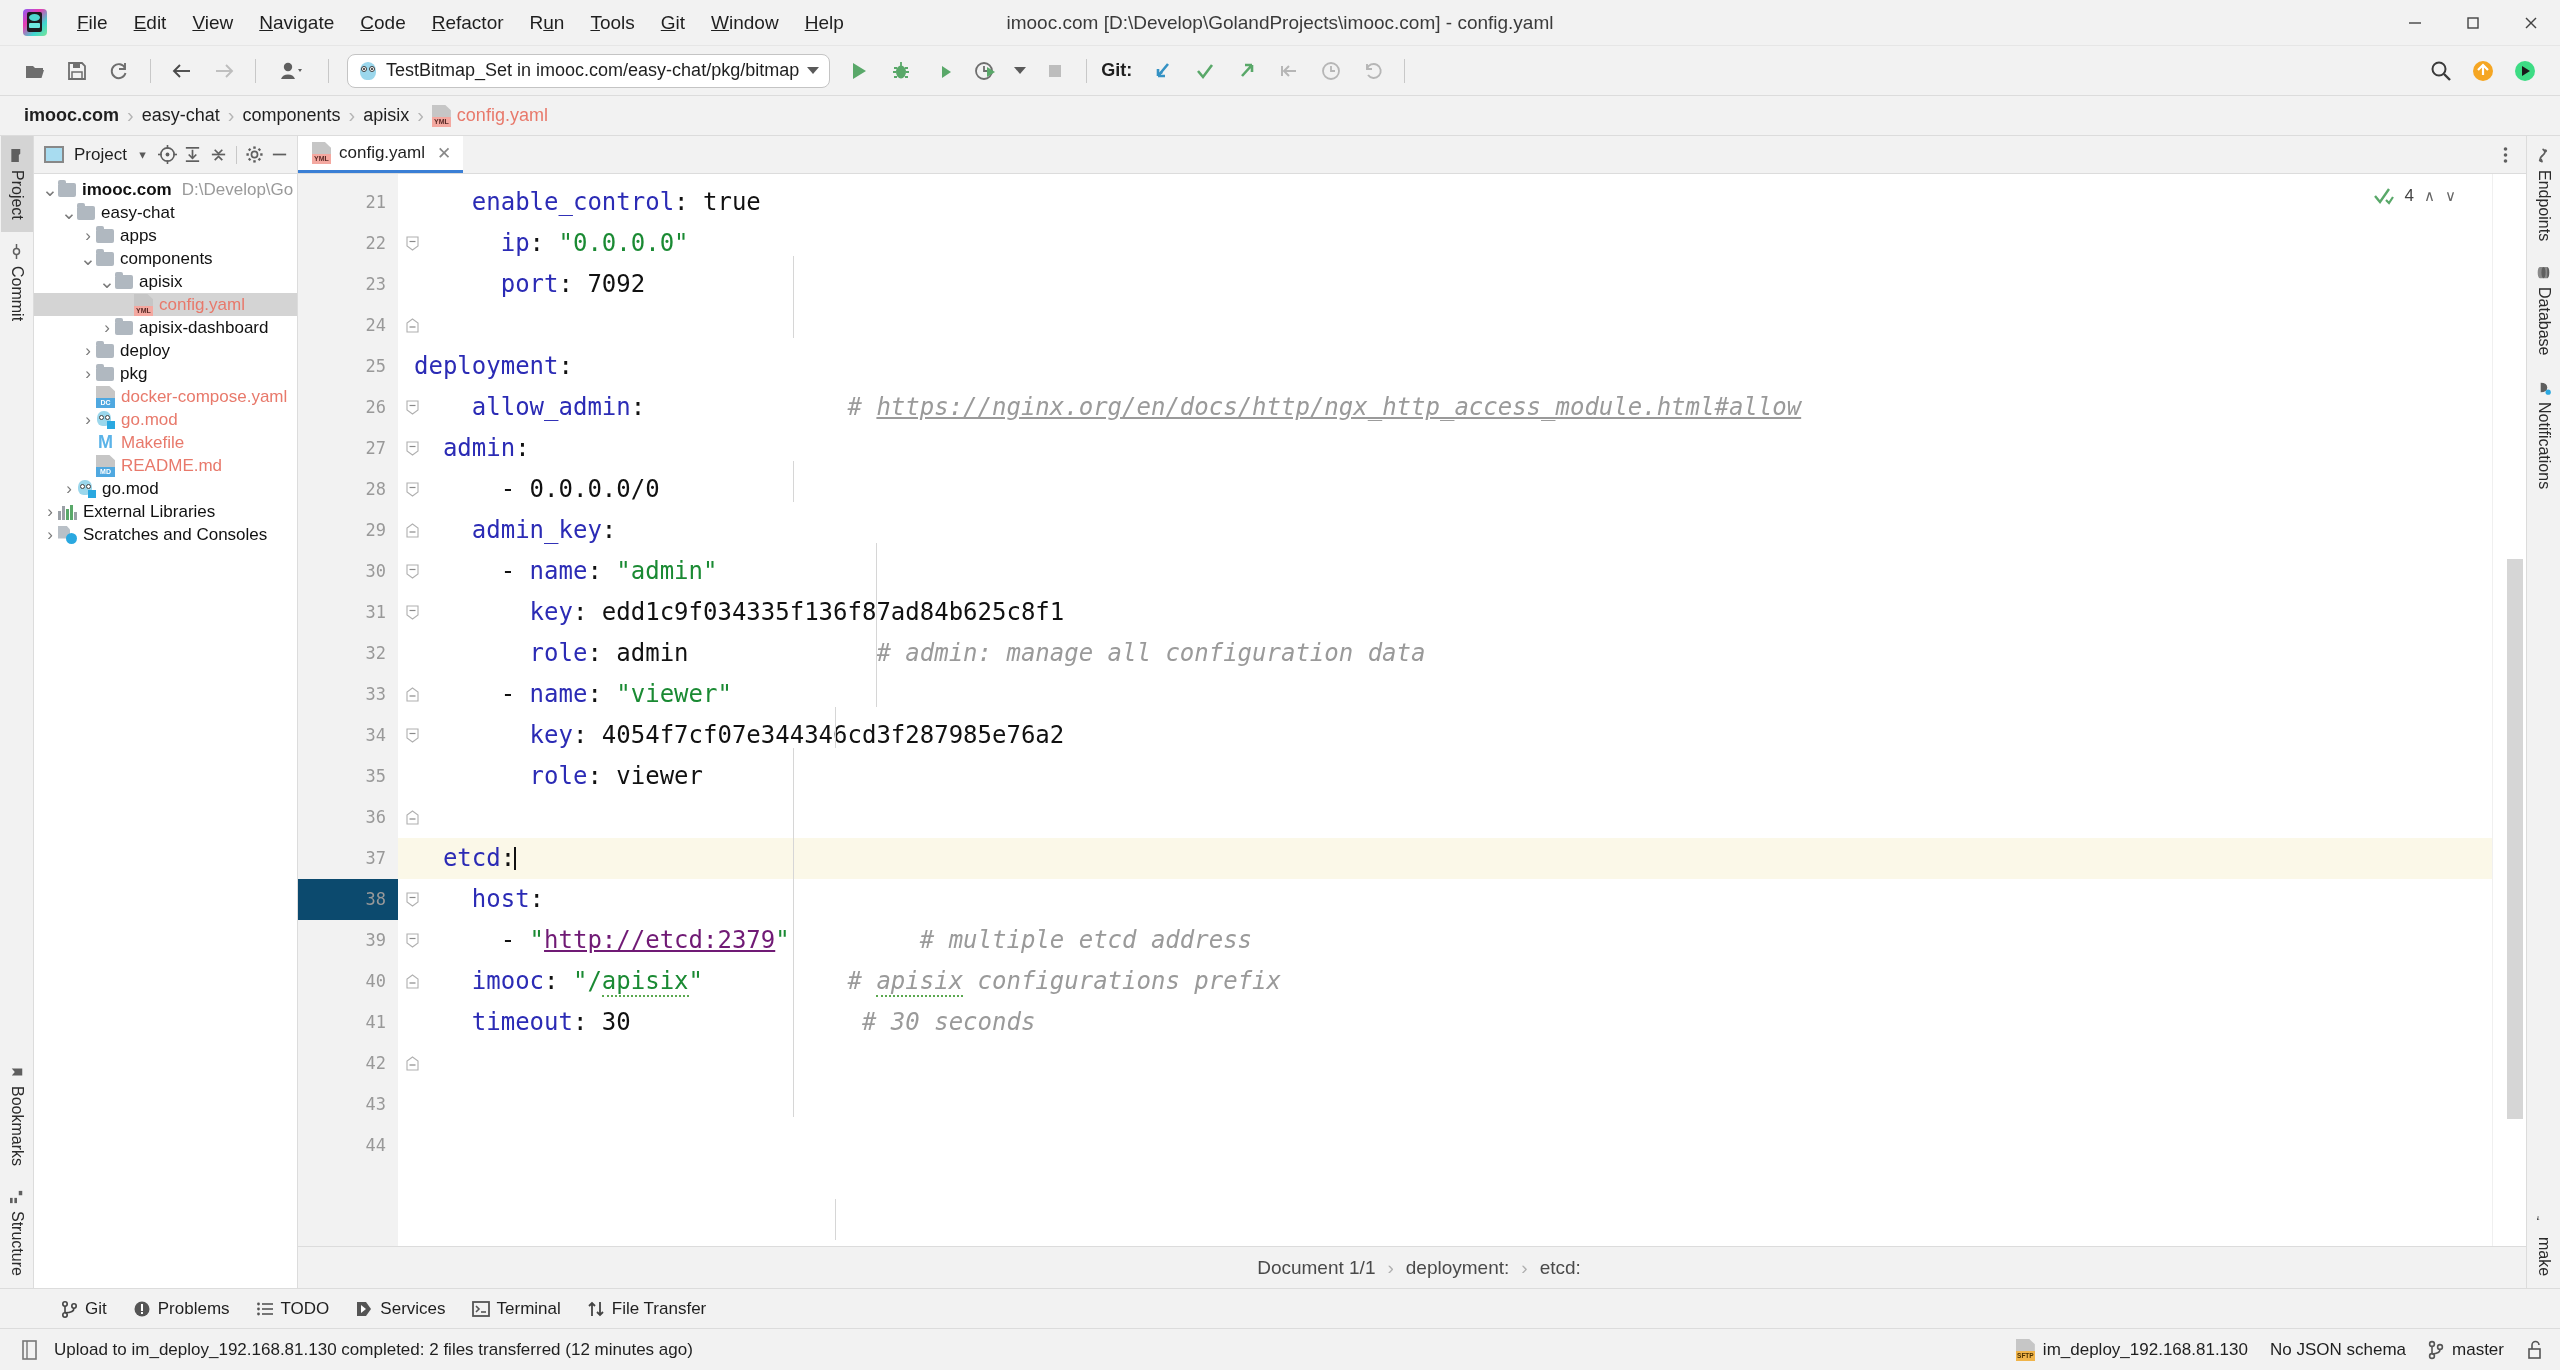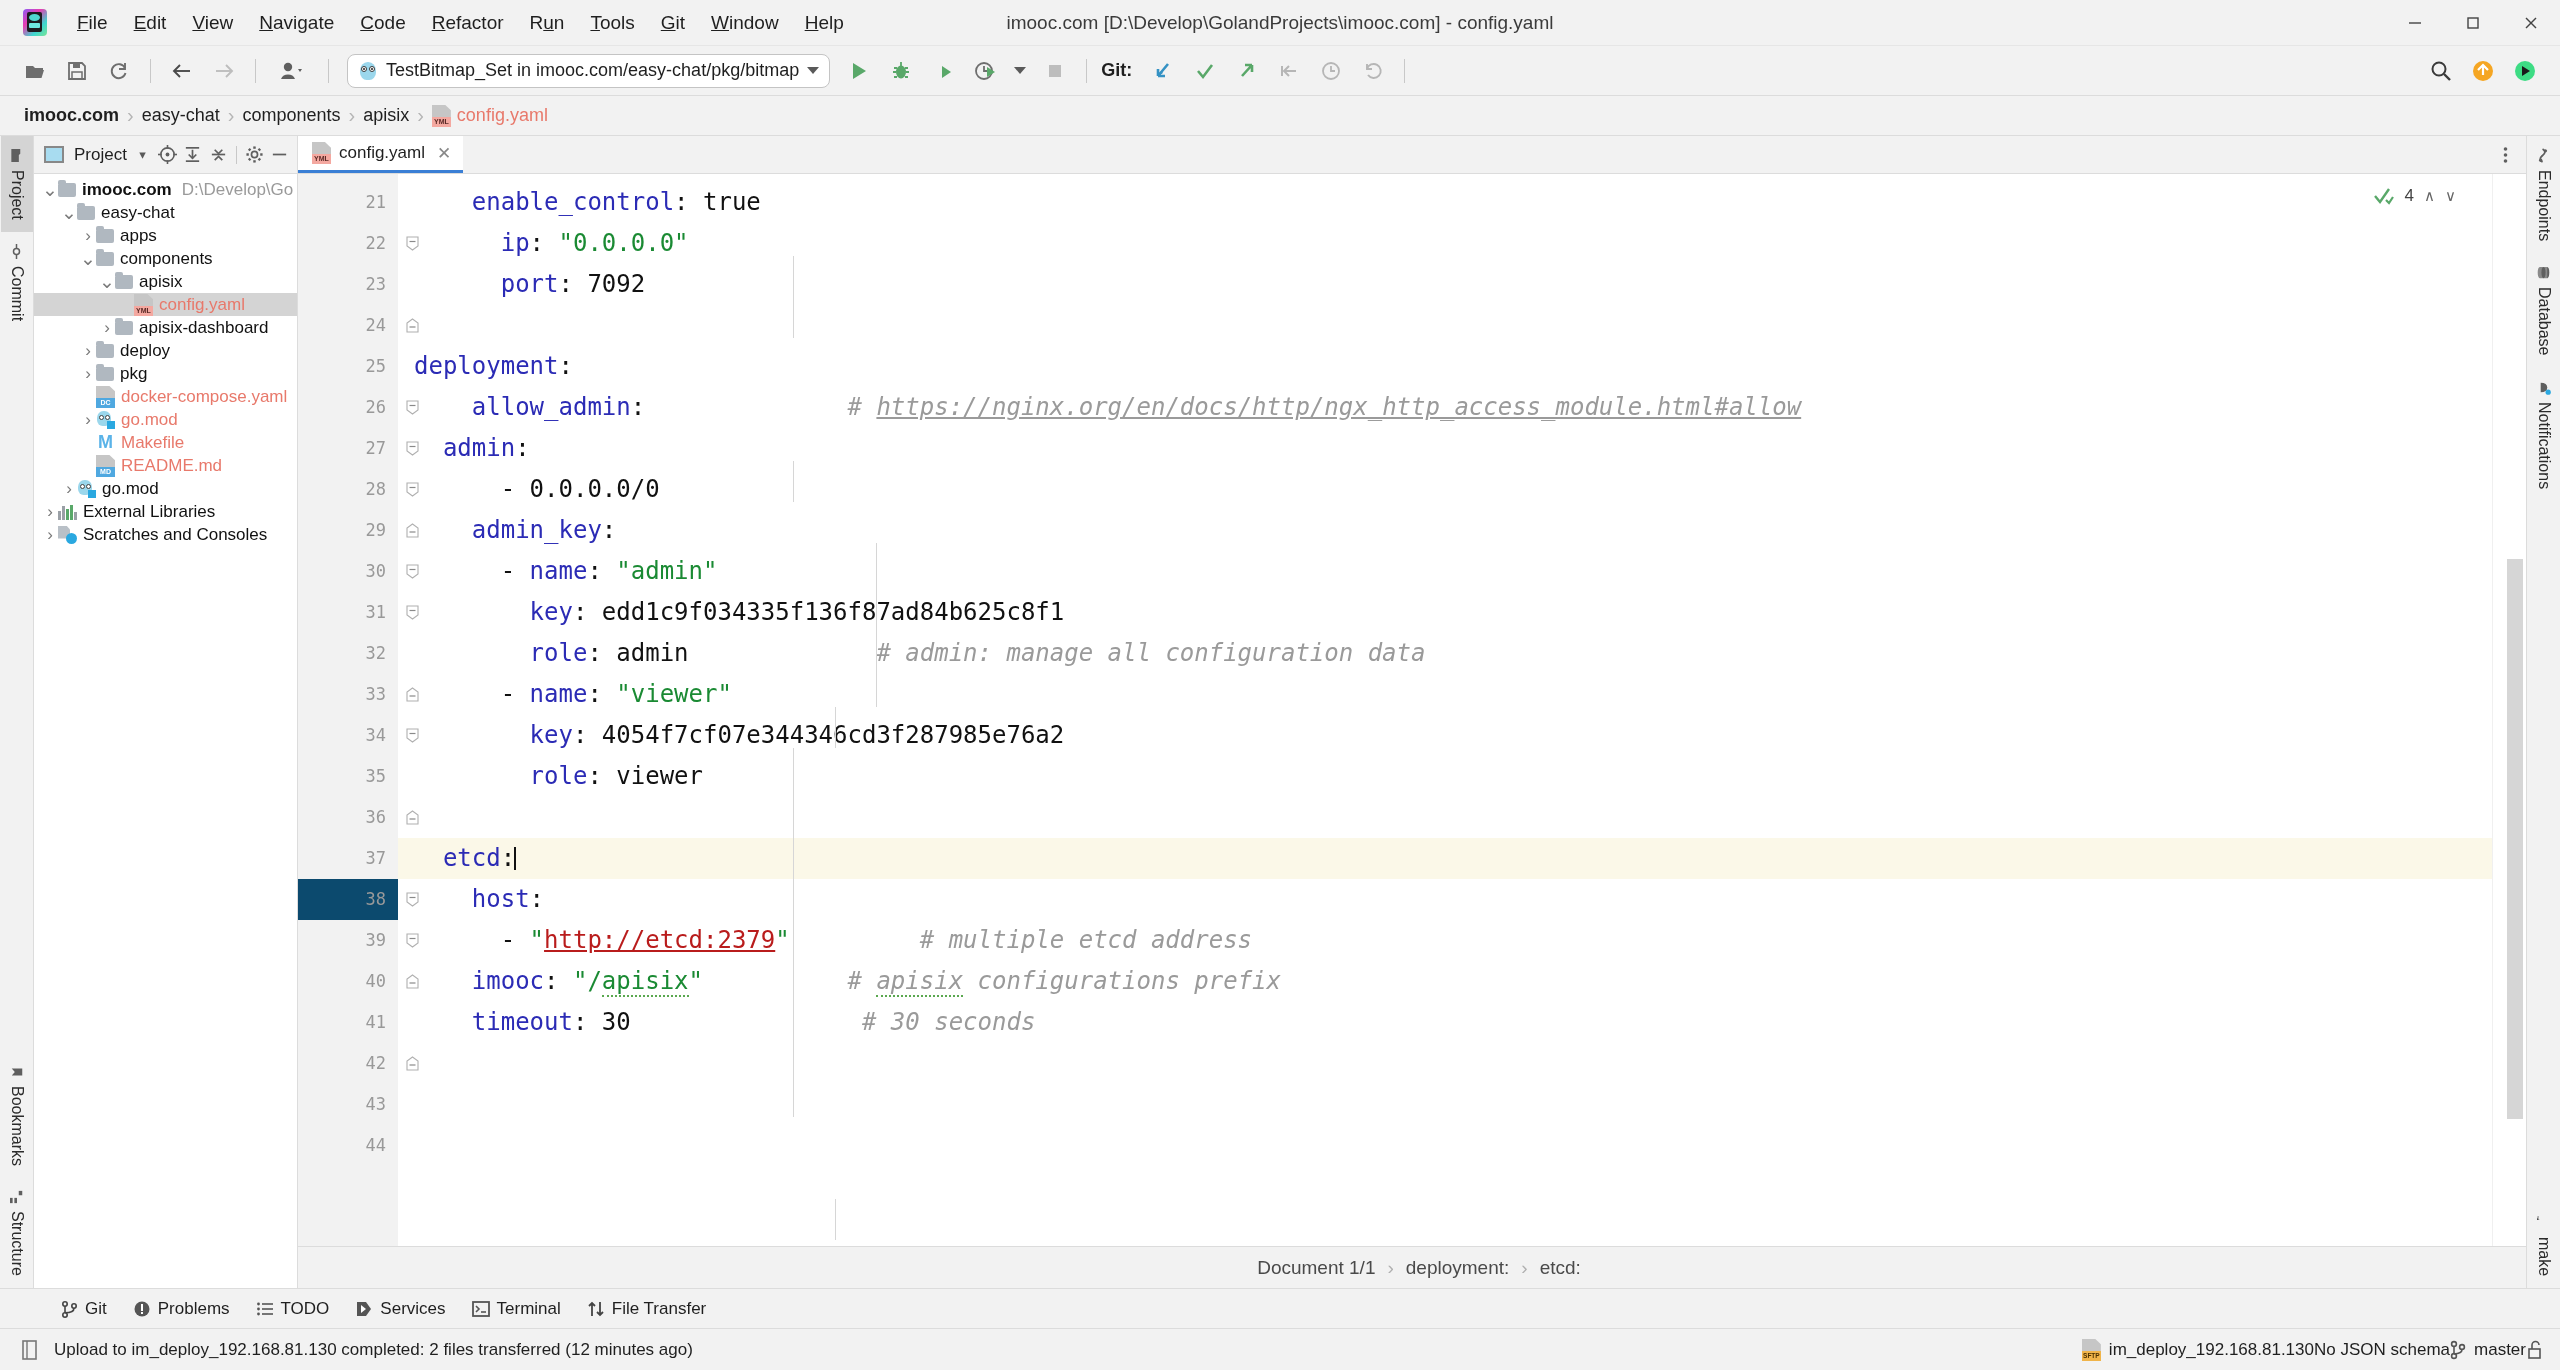--- a/index.html
+++ b/index.html
@@ -177,21 +177,21 @@
     flex: 1; position: relative; padding-top: 8px; overflow: hidden;
     font-family: "DejaVu Sans Mono", monospace; font-size: 24px;
   }
   .cline { height: 41px; line-height: 41px; white-space: pre; padding-left: 16px; position: relative; }
   .cline.hl { background: #fbf8e8; }
   .k { color: #2b2bb5; }   
   .s { color: #1a8a33; }   
   .v { color: #111; }      
   .c { color: #9a9a9a; font-style: italic; }  
   .c u { text-decoration: underline; }
-  .lnk { color:#b91c1c; text-decoration: underline; }
+  .lnk { color:#701a75; text-decoration: underline; }
   .typo { border-bottom: 2px dotted #5aa84f; }
   .caret { display:inline-block; width:2px; height:23px; background:#111; vertical-align:-4px; margin-left:-1px; }
   .indent-guide { position:absolute; width:1px; background:#d6d6d6; }
 
   
   .inspect {
     position: absolute; right: 70px; top: 12px; display: flex; align-items: center; gap: 10px;
     font-size: 17px; color: #555;
   }
   .inspect .cnt { color:#444; }
@@ -214,21 +214,21 @@
     height: 40px; min-height: 40px; background: #f2f2f2; display: flex; align-items: center;
     padding-left: 50px; gap: 4px; border-top: 1px solid #dcdcdc;
   }
   .twbtn { display: flex; align-items: center; gap: 7px; font-size: 17px; color: #1f1f1f; padding: 5px 11px; border-radius: 3px; white-space: nowrap;}
 
   
   .statusbar {
     height: 42px; min-height: 42px; background: #f2f2f2; display: flex; align-items: center;
     padding: 0 16px 0 20px; gap: 14px; font-size: 17px; color: #1f1f1f; border-top: 1px solid #dcdcdc;
   }
-  .sb-right { margin-left: auto; display: flex; }
+  .sb-right { margin-left: auto; display: flex; gap: 22px; }
   .sb-item { display: flex; align-items: center; gap: 8px; white-space: nowrap; }
   .sftp-icon { width:19px; height:22px; position:relative; flex:none; }
   .sftp-icon .pg { position:absolute; inset:0; background:#c6c6c6; clip-path: polygon(0 0, 68% 0, 100% 26%, 100% 100%, 0 100%); }
   .sftp-icon .tag { position:absolute; bottom:0; left:0; width:100%; height:10px; background:#f0b44a; color:#4a3000; font-size:6.5px; text-align:center; line-height:10px; font-weight:700;}
 
   svg { display: block; }
 </style>
 </head>
 <body>
 

